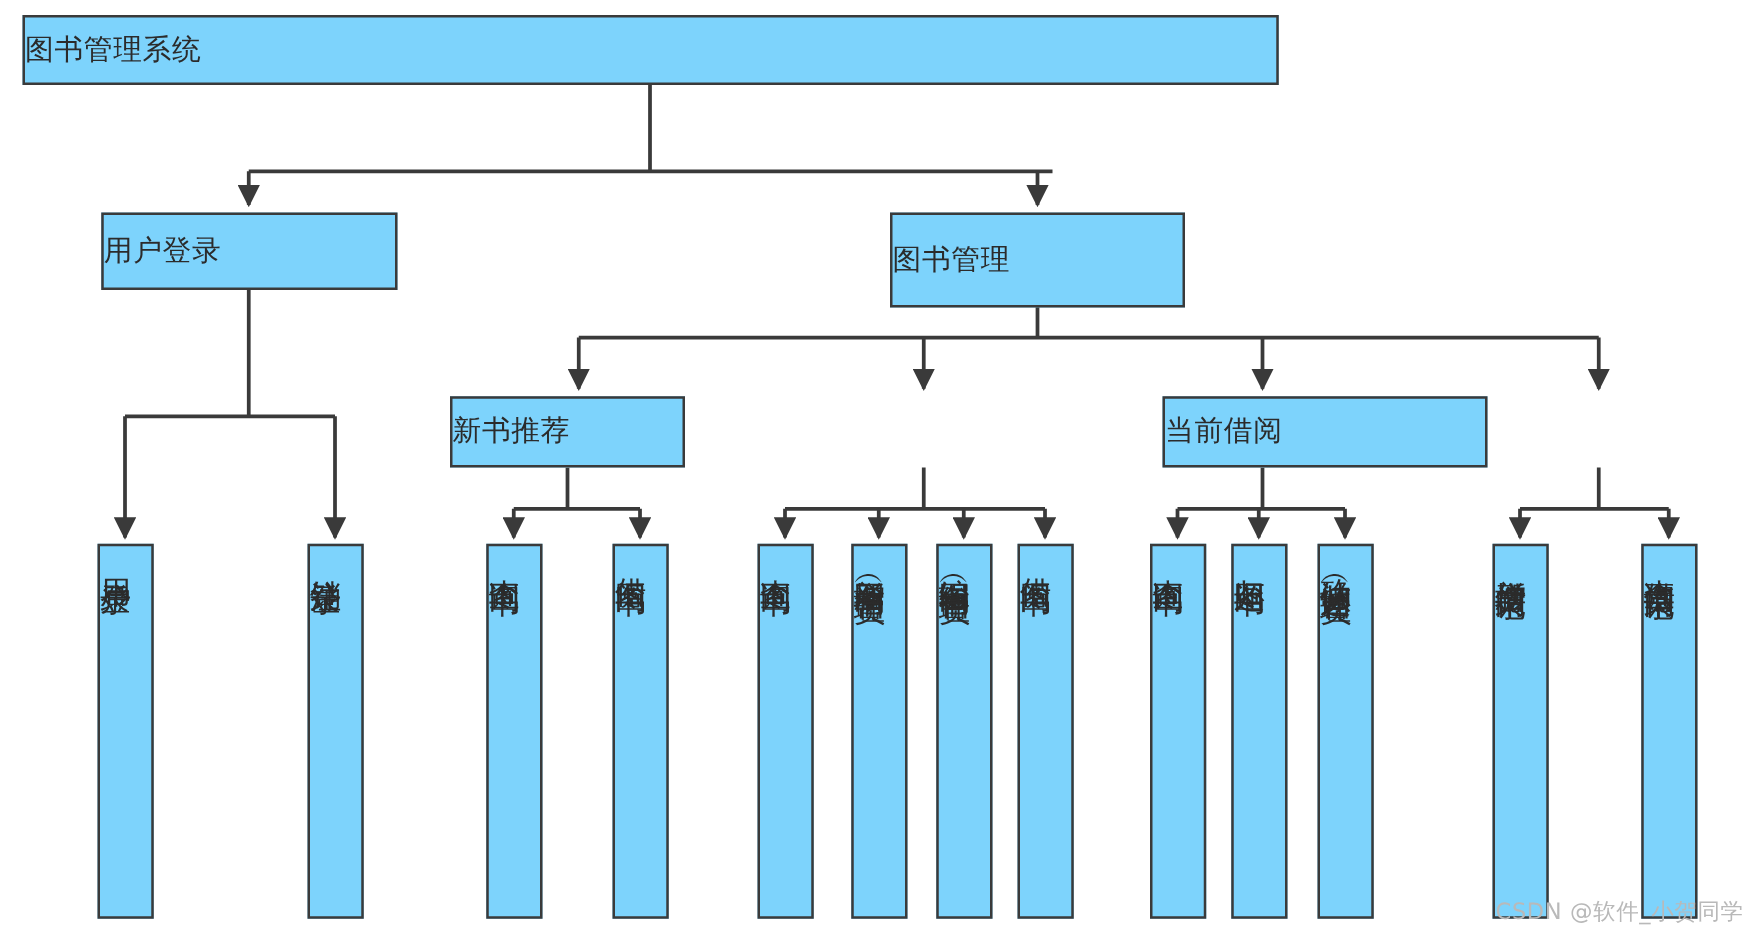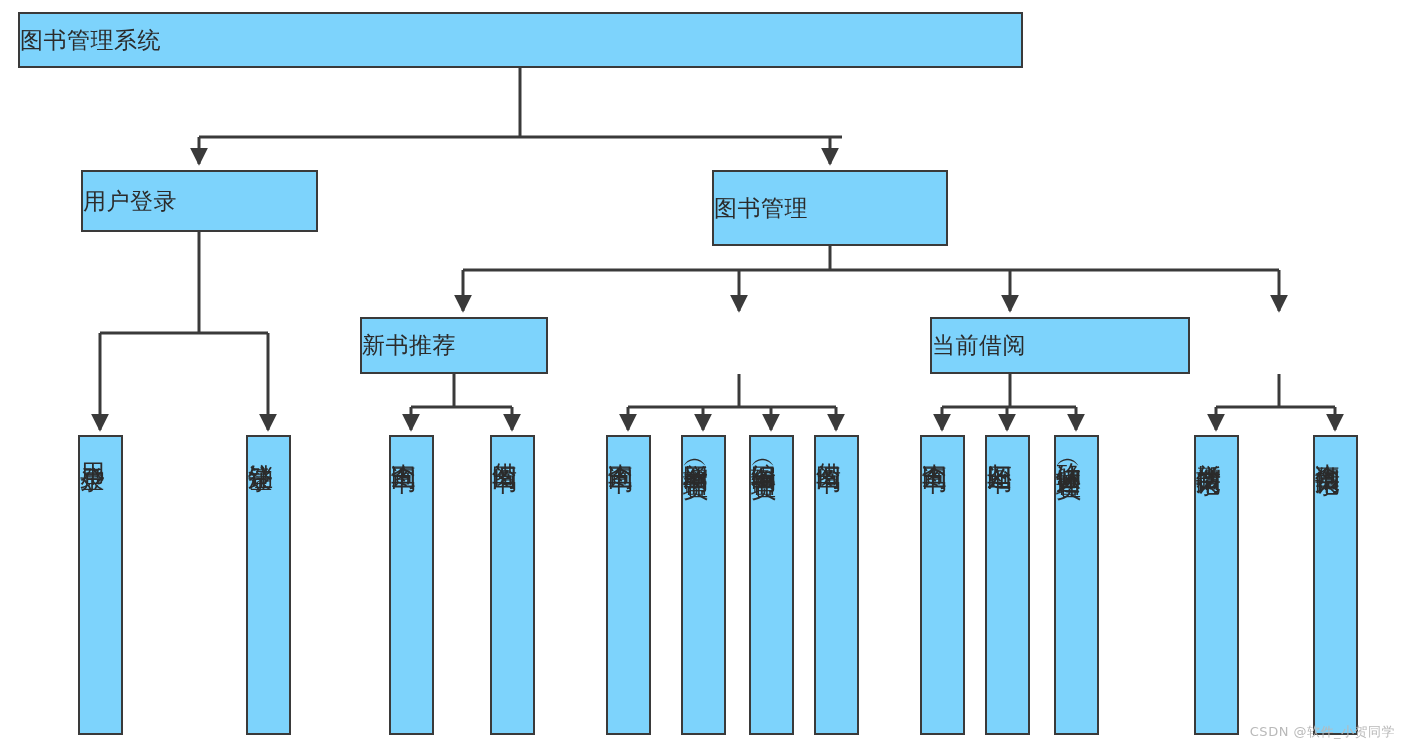--- a/index.html
+++ b/index.html
@@ -59,21 +59,21 @@
     font-size: 25px;
     line-height: 1.0;
     letter-spacing: 2px;
     white-space: nowrap;
     max-height: 286px;
   }
   #watermark {
     position: absolute;
     right: 10px;
     bottom: 6px;
-    font-size: 13px;
+    font-size: 18px;
     color: #b9b9b9;
     white-space: nowrap;
     z-index: 5;
     letter-spacing: 0.5px;
   }
 </style>
 </head>
 <body>
 
 <div id="canvas">

